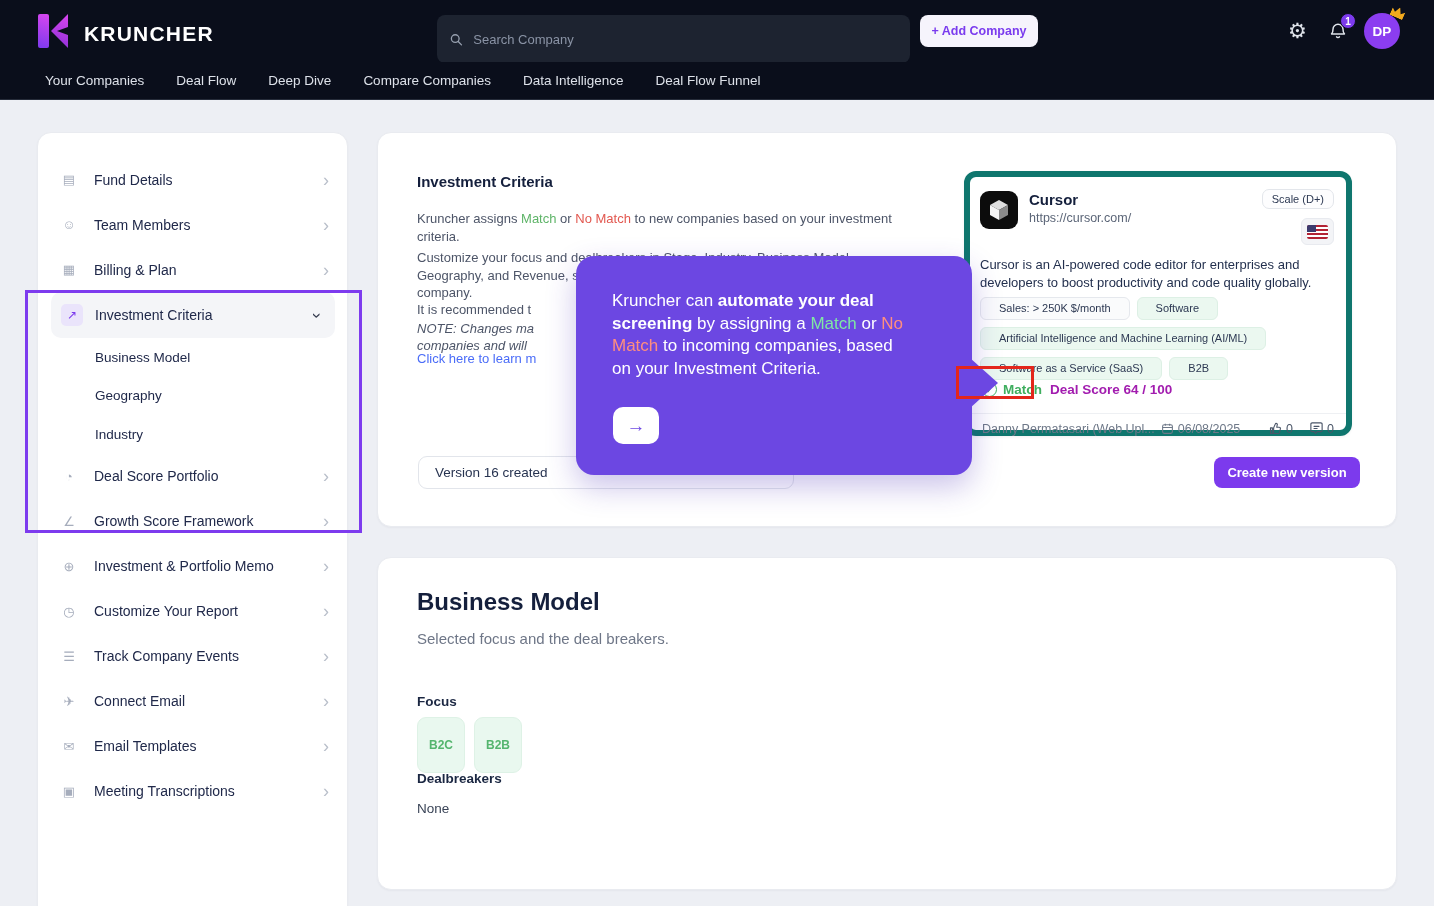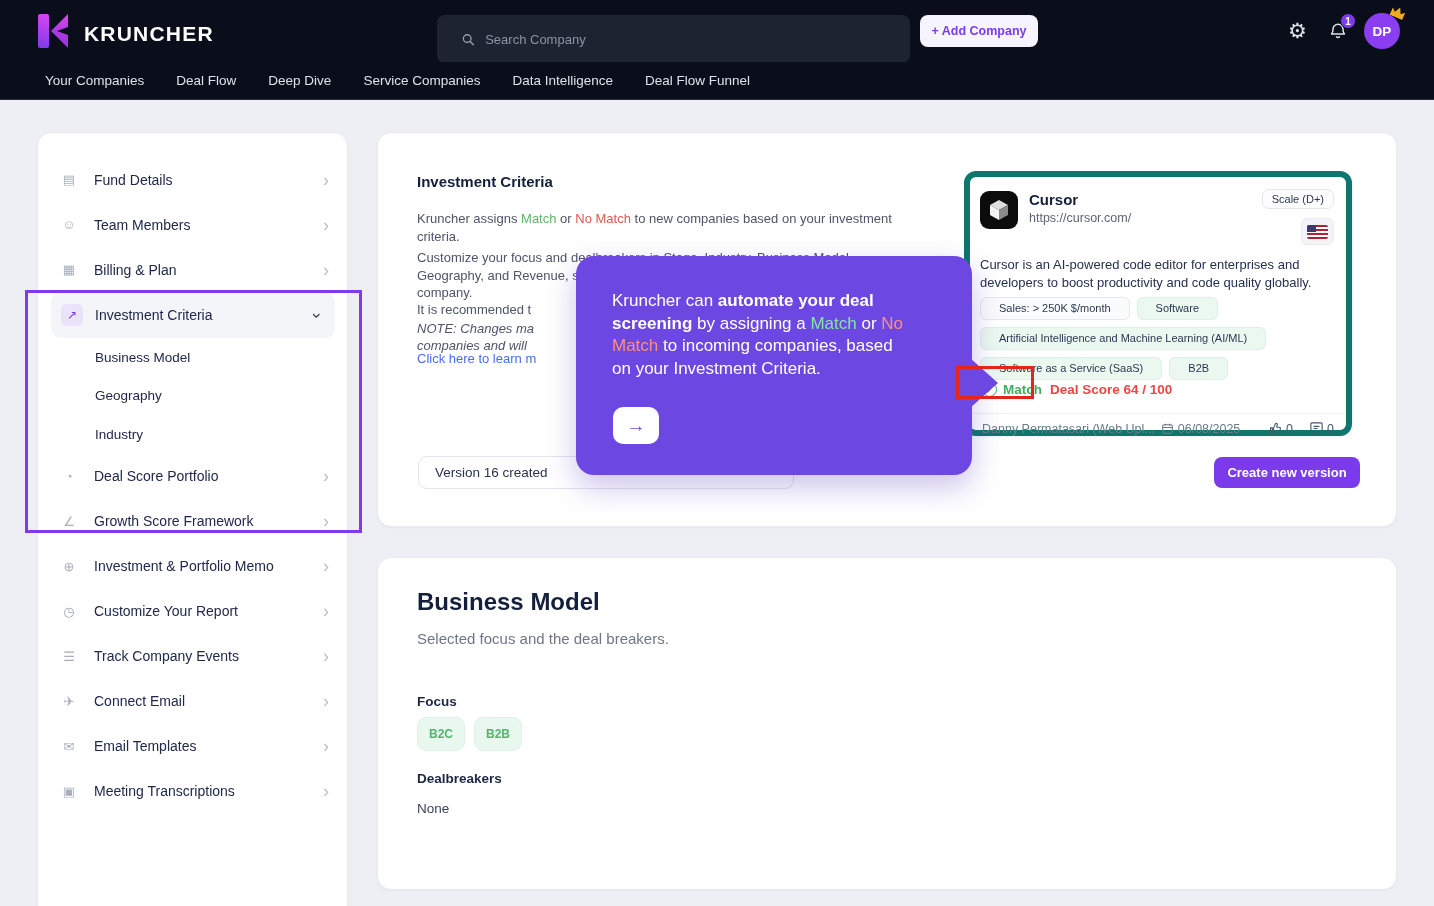--- a/index.html
+++ b/index.html
@@ -6,21 +6,21 @@
   body{margin:0;font-family:"Liberation Sans",sans-serif;background:#edeff4;}
   .page{position:relative;width:1434px;height:906px;background:#edeff4;overflow:hidden;}
 
   
   .topbar{position:absolute;top:0;left:0;width:1434px;height:62px;background:#0a0e1b;z-index:10;}
   .logo{position:absolute;left:38px;top:14px;width:30px;height:34px;}
   .logo .bar{position:absolute;left:0;top:0;width:11px;height:34px;border-radius:2px;background:linear-gradient(200deg,#d946ef,#7c3aed);}
   .logo .wing{position:absolute;left:13px;top:0;width:17px;height:34px;background:linear-gradient(200deg,#d946ef,#8b2fd6);
     clip-path:polygon(100% 0,0 50%,100% 100%,100% 62%,35% 50%,100% 38%);}
   .brand{position:absolute;left:84px;top:22px;color:#fff;font-size:21px;font-weight:700;letter-spacing:1.2px;}
-  .searchbar{position:absolute;left:437px;top:15px;width:473px;height:48px;background:#1d2330;border-radius:8px;display:flex;align-items:center;padding:0 24px;}
+  .searchbar{position:absolute;left:437px;top:15px;width:473px;height:48px;background:#1d2330;border-radius:8px;display:flex;align-items:center;padding:0 12px;}
   .searchbar input{background:transparent;border:none;outline:none;color:#cfd4de;font-size:13px;margin-left:8px;width:100%;font-family:inherit;}
   .searchbar input::placeholder{color:#8a93a5;}
   .add-btn{position:absolute;left:920px;top:15px;width:118px;height:32px;background:#f6f4fc;border:none;border-radius:8px;color:#7a3bee;font-weight:700;font-size:12.5px;cursor:pointer;font-family:inherit;}
   .gear{position:absolute;left:1288px;top:19px;color:#dfe3ea;font-size:21px;line-height:24px;cursor:pointer;}
   .bell{position:absolute;left:1328px;top:21px;cursor:pointer;}
   .bell-badge{position:absolute;left:1340px;top:13px;width:16px;height:16px;border-radius:50%;background:#7c3aed;color:#fff;font-size:10px;font-weight:700;display:flex;align-items:center;justify-content:center;border:1.5px solid #0a0e1b;}
   .avatar{position:absolute;left:1364px;top:13px;width:36px;height:36px;border-radius:50%;background:#8b3df0;color:#fff;font-weight:700;font-size:13.5px;display:flex;align-items:center;justify-content:center;cursor:pointer;}
   .crown{position:absolute;left:1391px;top:7px;width:14px;height:11px;background:#f2a91e;transform:rotate(24deg);
     clip-path:polygon(0 100%,0 25%,28% 55%,50% 0,72% 55%,100% 25%,100% 100%);}
 
@@ -65,21 +65,21 @@
   .flag-us{width:21px;height:14px;border-radius:2px;background:repeating-linear-gradient(180deg,#b22234 0 2px,#fff 2px 4px);position:relative;overflow:hidden;}
   .flag-us::after{content:'';position:absolute;left:0;top:0;width:9px;height:7px;background:#3c3b6e;}
   .cc-desc{position:absolute;left:10px;top:79px;width:372px;font-size:13px;line-height:18px;color:#23304e;}
   .cc-tags{position:absolute;left:10px;top:120px;width:368px;display:flex;flex-wrap:wrap;gap:7px;}
   .tag{font-size:11px;color:#2c3852;padding:3px 18px;border-radius:6px;line-height:15px;white-space:nowrap;}
   .tag.green{background:#ebf8f0;border:1px solid #ddf0e5;}
   .tag.neutral{background:#fafbfc;border:1px solid #e5e8ed;}
   .cc-match-row{position:absolute;left:12px;top:205px;display:flex;align-items:center;gap:6px;}
   .check-circle{width:15px;height:15px;border:1.5px solid #3fae5f;border-radius:50%;color:#3fae5f;font-size:9px;display:flex;align-items:center;justify-content:center;font-weight:700;flex:none;}
   .match-label{color:#3fae5f;font-size:13.5px;font-weight:700;}
-  .deal-score{color:#ef4444;font-size:13.5px;font-weight:600;margin-left:2px;}
+  .deal-score{color:#a21caf;font-size:13.5px;font-weight:600;margin-left:2px;}
   .cc-divider{position:absolute;left:0;top:236px;width:100%;height:1px;background:#eef0f3;}
   .cc-footer{position:absolute;left:12px;right:12px;top:244px;display:flex;align-items:center;font-size:12.5px;color:#6e7888;gap:6px;}
   .cc-author{max-width:186px;overflow:hidden;white-space:nowrap;}
   .cc-date{display:flex;align-items:center;gap:4px;}
   .cc-spacer{flex:1;}
   .cc-count{display:flex;align-items:center;gap:3px;color:#4a5568;cursor:pointer;}
 
   .red-box{position:absolute;left:956px;top:366px;width:78px;height:33px;border:3px solid #e3261b;z-index:45;pointer-events:none;}
 
   
@@ -89,21 +89,21 @@
   .tooltip-text .rt-bold{font-weight:700;}
   .tooltip-text .rt-green{color:#7fe8a4;}
   .tooltip-text .rt-red{color:#ff8e7e;}
   .tooltip-next{position:absolute;left:37px;top:151px;width:46px;height:37px;background:#fff;border:none;border-radius:10px;color:#6c47e2;font-size:19px;font-weight:700;cursor:pointer;font-family:inherit;display:flex;align-items:center;justify-content:center;}
 
   
   .bm-title{position:absolute;left:39px;top:30px;font-size:24px;font-weight:700;color:#141f3c;}
   .bm-sub{position:absolute;left:39px;top:72px;font-size:15px;color:#6e7687;}
   .bm-focus-label{position:absolute;left:39px;top:136px;font-size:13.5px;font-weight:700;color:#1b2742;}
   .focus-tags{position:absolute;left:39px;top:159px;display:flex;gap:9px;}
-  .ftag{background:#e9f8ef;color:#54b56e;font-size:12px;font-weight:700;padding:9px 11px;border-radius:9px;border:1px solid #def2e6;}
+  .ftag{background:#e9f8ef;color:#54b56e;font-size:12px;font-weight:700;padding:20px 11px;border-radius:9px;border:1px solid #def2e6;}
   .bm-db-label{position:absolute;left:39px;top:213px;font-size:13.5px;font-weight:700;color:#1b2742;}
   .bm-db-value{position:absolute;left:39px;top:243px;font-size:13.5px;color:#3a4457;}
 </style>
 </head>
 <body>
 
 <div class="page">
 
   <header class="topbar">
     <div class="logo">
@@ -128,21 +128,21 @@
     </div>
     <div class="bell-badge">1</div>
     <div class="avatar">DP</div>
     <div class="crown"></div>
   </header>
 
   <nav class="mainnav" id="nav-list">
       <div class="nav-item">Your Companies</div>
       <div class="nav-item">Deal Flow</div>
       <div class="nav-item">Deep Dive</div>
-      <div class="nav-item">Service Companies</div>
+      <div class="nav-item">Compare Companies</div>
       <div class="nav-item">Data Intelligence</div>
       <div class="nav-item">Deal Flow Funnel</div>
     </nav>
 
   <aside class="sidebar">
     <div id="side-top">
         <div class="side-item">
           <span class="si-icon">▤</span>
           <span class="si-label">Fund Details</span>
           <span class="si-chevron">›</span>

